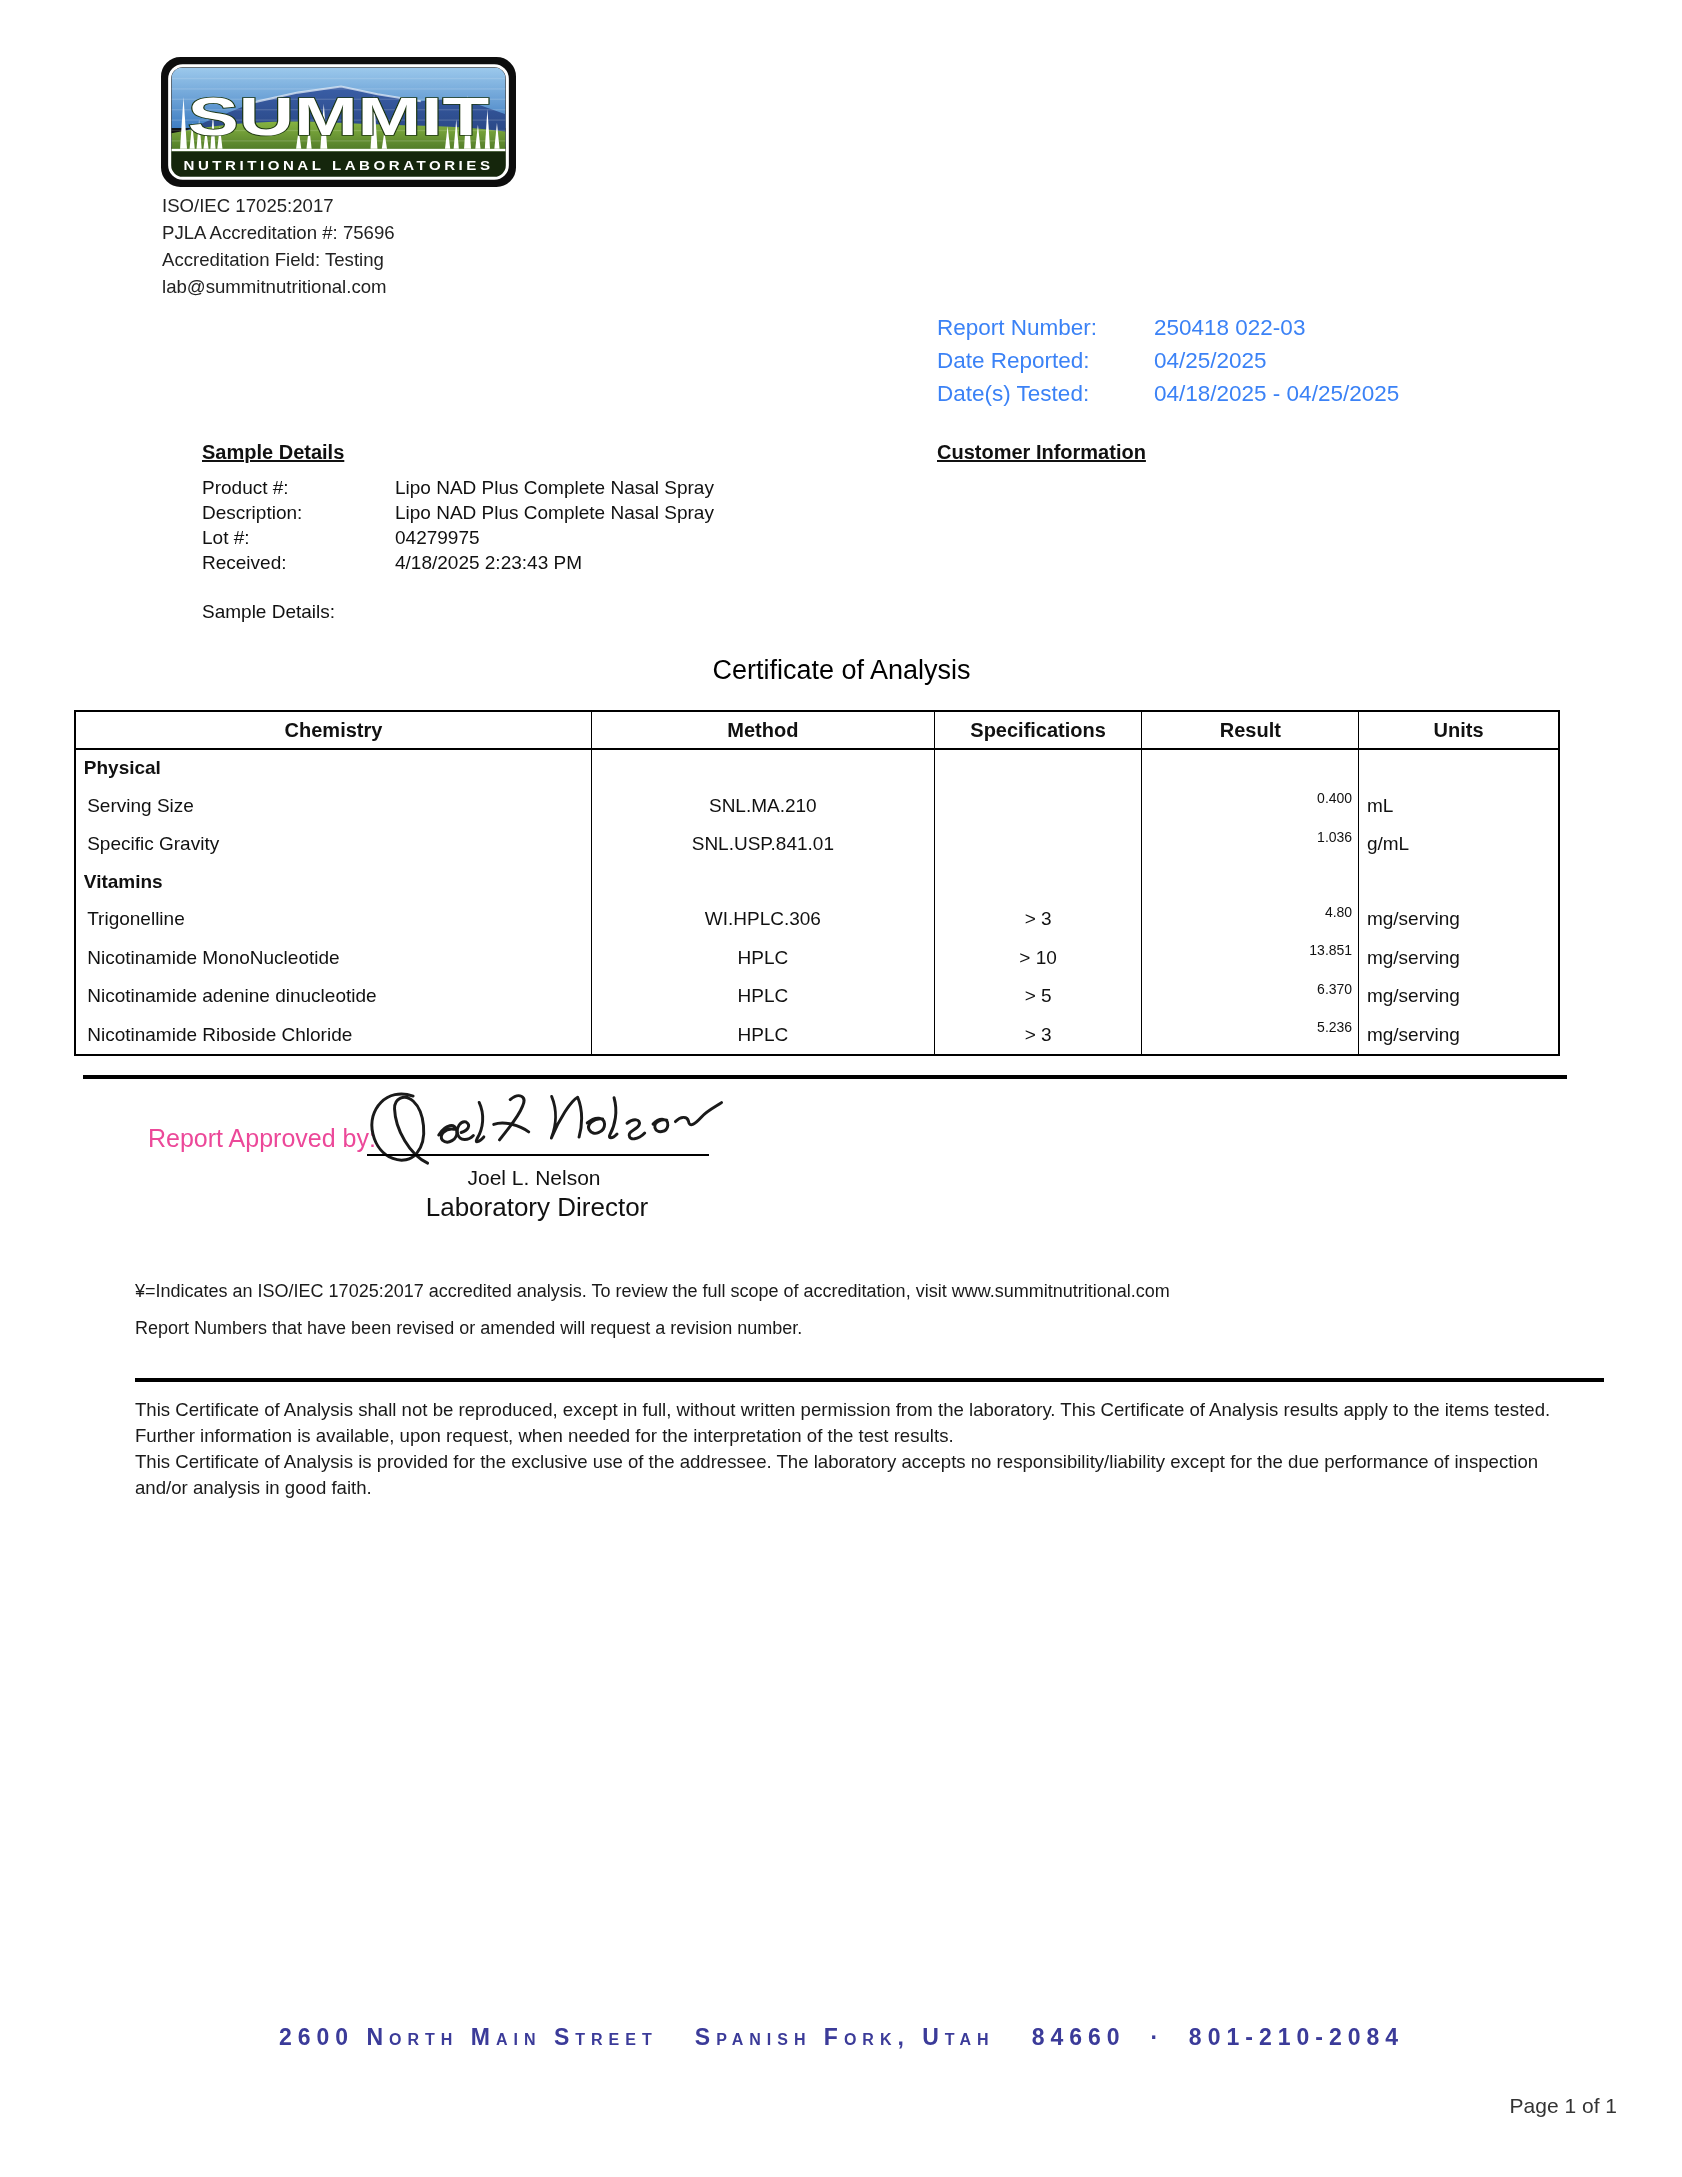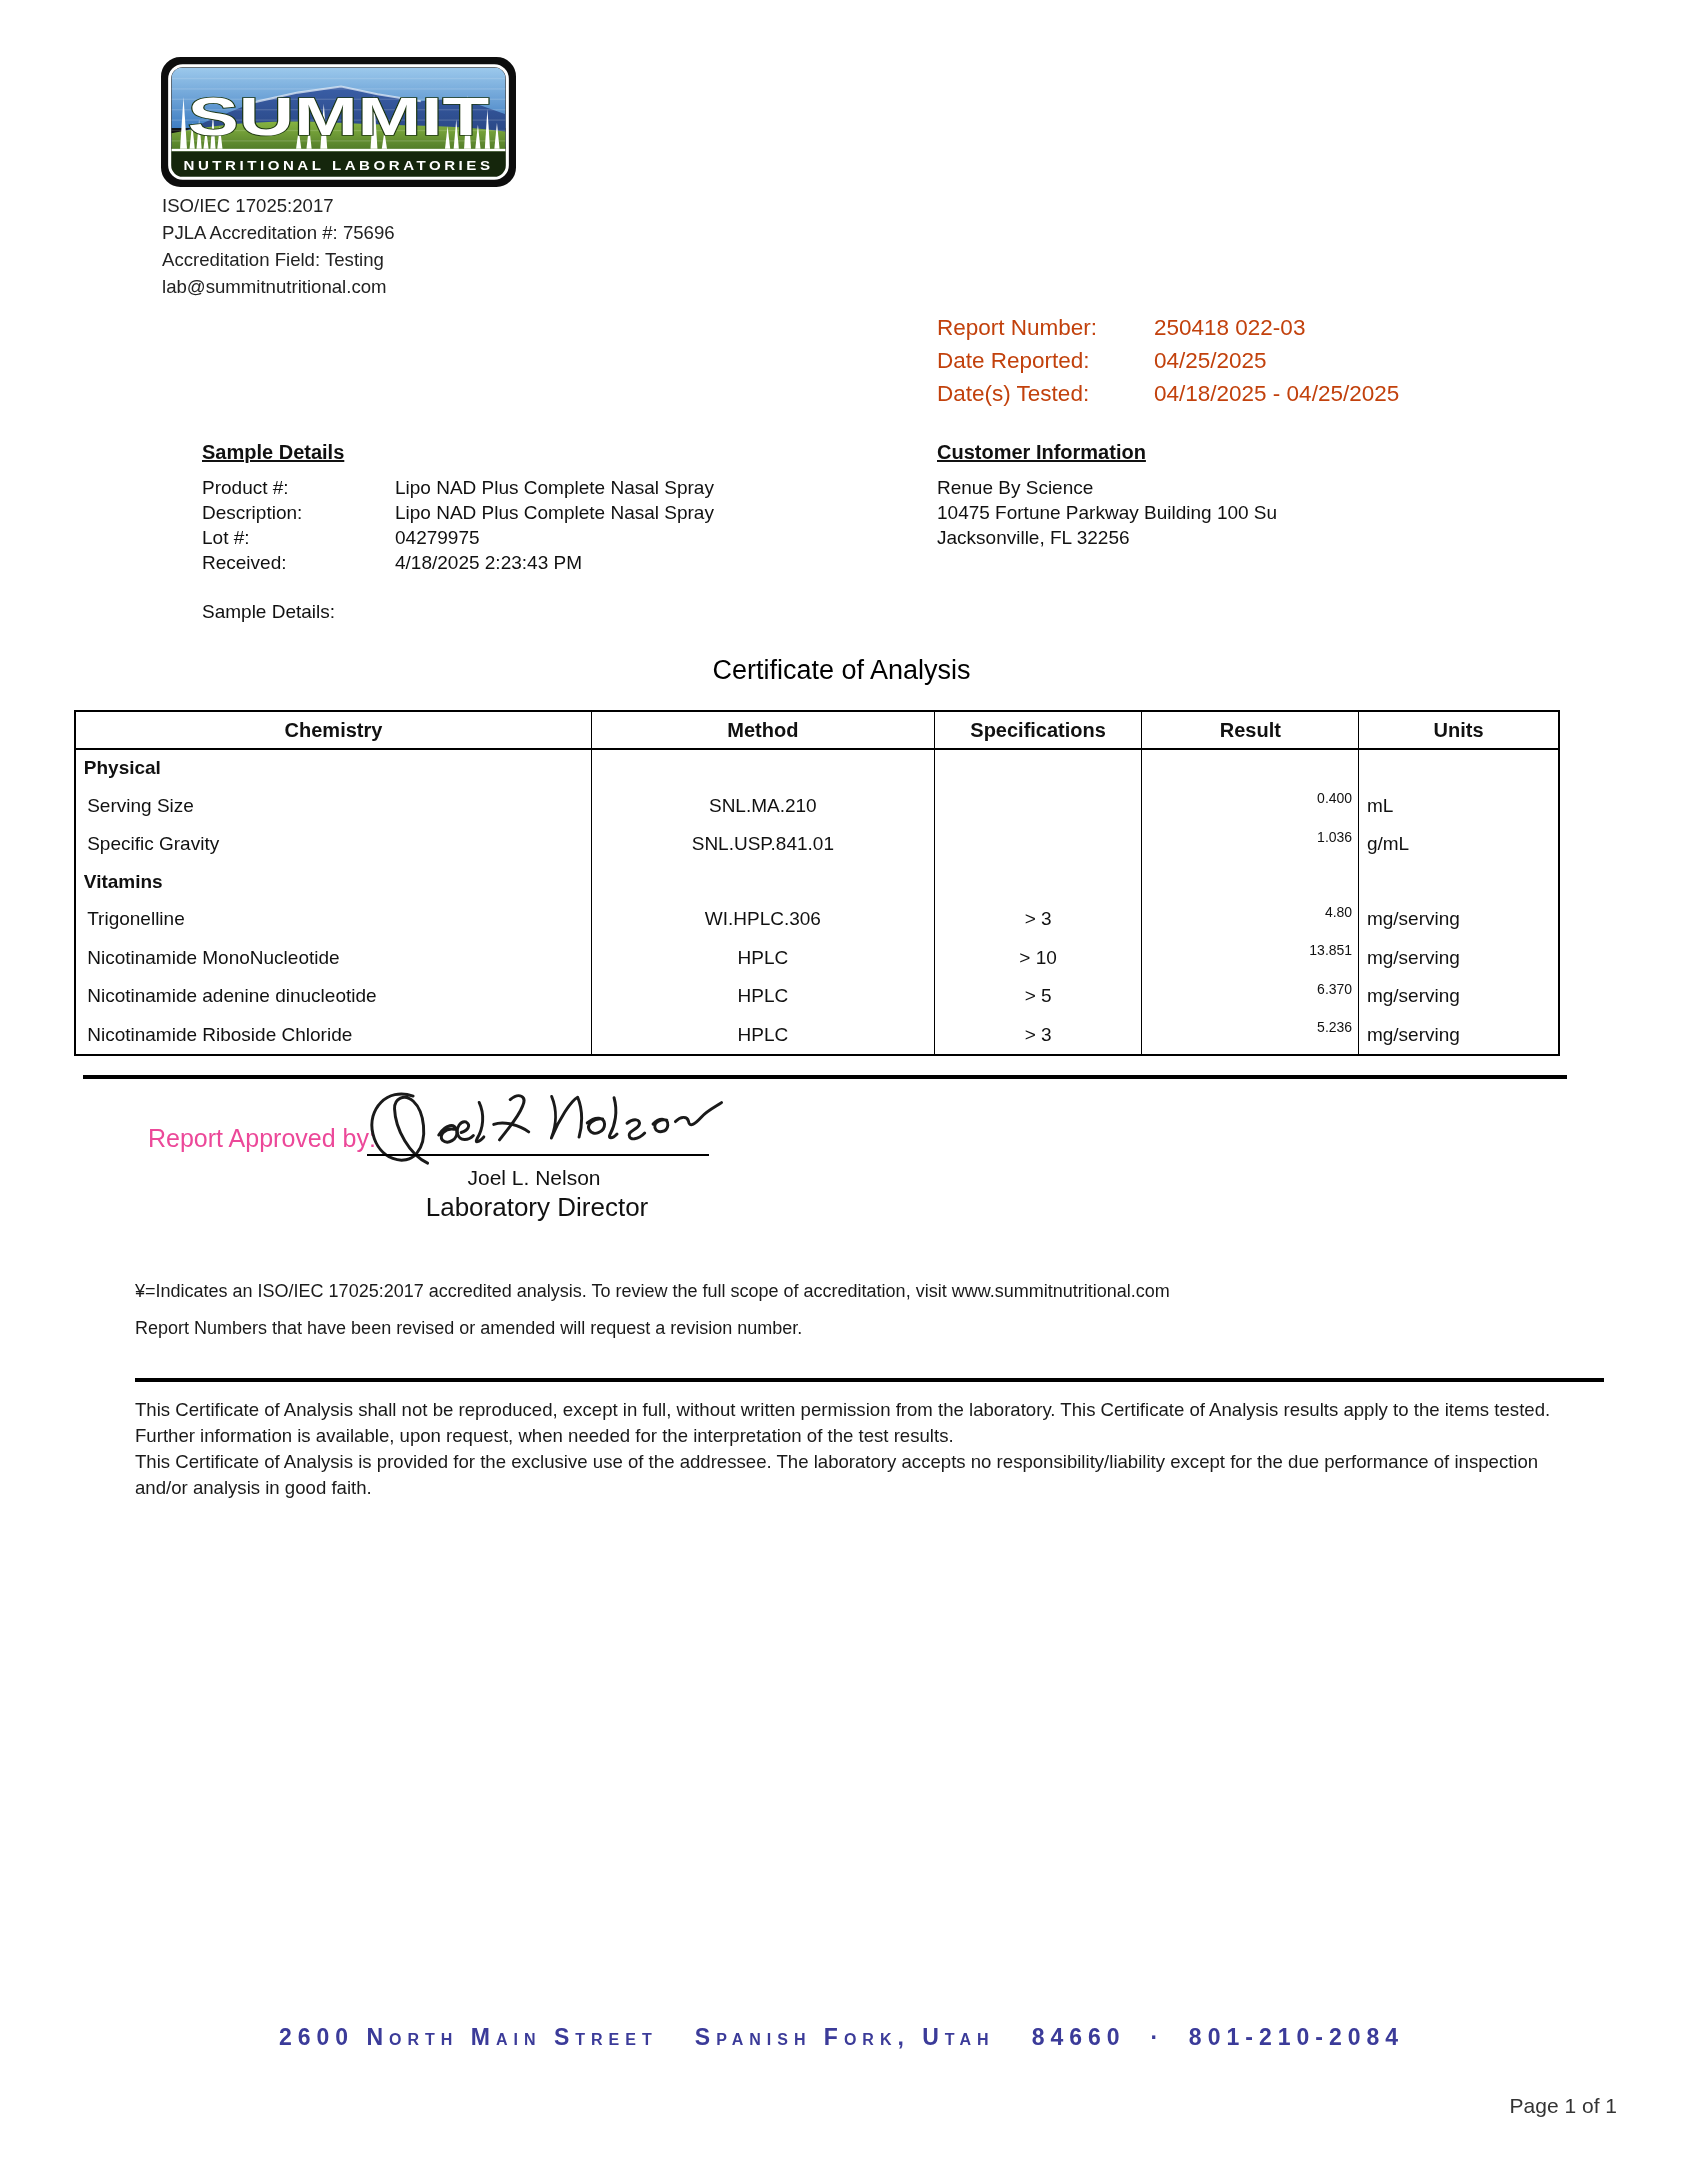--- a/index.html
+++ b/index.html
@@ -5,21 +5,21 @@
   html,body { margin:0; padding:0; background:#e8e8e8; }
   #page {
     position:relative; width:1683px; height:2177px; background:#ffffff;
     font-family:"Liberation Sans", sans-serif; color:#111; margin:0 auto; overflow:hidden;
   }
   
   .logo { position:absolute; left:161px; top:57px; width:355px; height:130px; }
   
   .accreditation { position:absolute; left:162px; top:192px; font-size:18.6px; line-height:27px; color:#222; }
   
-  .report-meta { position:absolute; left:937px; top:311px; font-size:22.5px; line-height:33px; color:#c2410c; }
+  .report-meta { position:absolute; left:937px; top:311px; font-size:22.5px; line-height:33px; color:#3b82f6; }
   .report-meta .row { display:flex; }
   .report-meta .label { flex:0 0 217px; }
   
   .sample-block { position:absolute; left:202px; top:441px; font-size:19px; }
   .customer-block { position:absolute; left:937px; top:441px; font-size:19px; }
   .block-title { font-size:20px; font-weight:bold; text-decoration:underline; margin:0 0 11.2px 0; }
   .kv-row { display:flex; line-height:25px; }
   .kv-row .label { flex:0 0 193px; }
   .customer-block .line { line-height:25px; }
   .sample-extra { position:absolute; left:202px; top:601px; font-size:19px; }
@@ -163,25 +163,20 @@
         </div>
         <div class="kv-row">
           <span class="label">Received:</span>
           <span class="value">4/18/2025 2:23:43 PM</span>
         </div>
       </div>
   </div>
 
   <div class="customer-block">
     <p class="block-title">Customer Information</p>
-    <div id="customer-lines">
-        <div class="line">Renue By Science</div>
-        <div class="line">10475 Fortune Parkway Building 100 Su</div>
-        <div class="line">Jacksonville, FL 32256</div>
-      </div>
   </div>
 
   <div class="sample-extra">Sample Details:</div>
 
   <div class="coa-title">Certificate of Analysis</div>
 
   <table class="coa">
     <colgroup>
       <col style="width:34.8%">
         <col style="width:23.1%">

